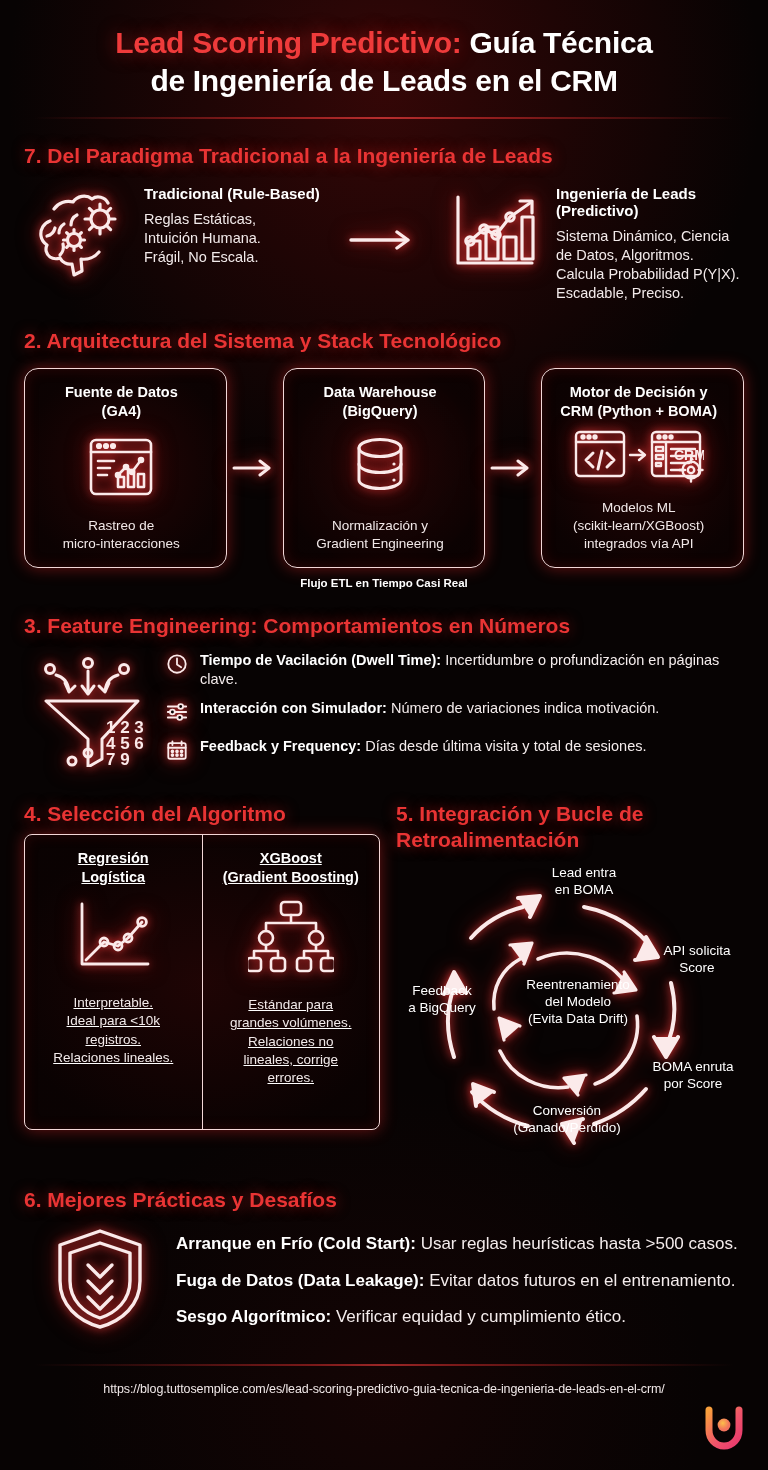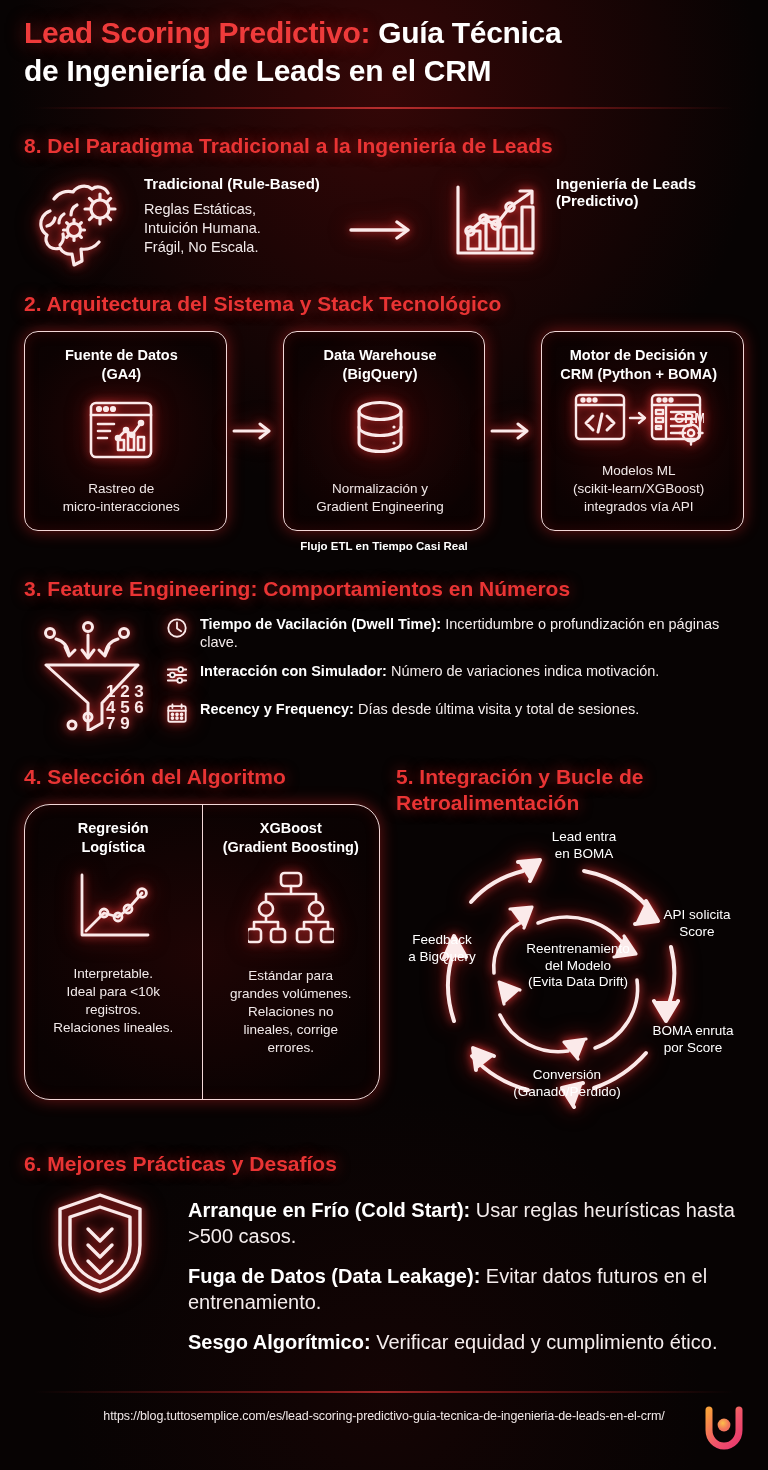--- a/index.html
+++ b/index.html
@@ -19,21 +19,21 @@
     width: 768px;
     height: 1470px;
     background:
       radial-gradient(ellipse 70% 40% at 50% 6%, rgba(90,10,10,0.55) 0%, rgba(10,2,2,0) 70%),
       radial-gradient(ellipse 60% 30% at 50% 95%, rgba(60,8,8,0.25) 0%, rgba(10,2,2,0) 70%),
       #070303;
     padding: 0 24px;
   }
 
   
-  .title-wrap { padding-top: 14px; }
+  .title-wrap { padding-top: 24px; text-align: center; }
   .title-line { font-size: 30px; font-weight: bold; line-height: 1.28; letter-spacing: -0.3px; }
   .t-red { color: #ef3b3b; text-shadow: 0 0 18px rgba(230,40,40,0.55); }
   .t-white { color: #ffffff; }
   .title-rule {
     margin: 16px auto 0 auto;
     width: 700px; height: 2px;
     background: linear-gradient(90deg, rgba(120,15,15,0) 0%, #b52525 35%, #e23b3b 50%, #b52525 65%, rgba(120,15,15,0) 100%);
     opacity: .75;
   }
 
@@ -84,41 +84,42 @@
   .feat-row { display: flex; align-items: flex-start; margin-bottom: 10px; }
   .feat-ico { flex: 0 0 34px; padding-top: 2px; }
   .feat-txt { font-size: 14.5px; line-height: 1.3; color: #f4ecec; }
   .feat-txt b { color: #ffffff; }
 
   
   .two-col { display: flex; margin-top: 26px; gap: 16px; }
   .col4 { flex: 0 0 356px; }
   .col5 { flex: 1 1 auto; }
   .algo-box {
-    margin-top: 14px;
+    margin-top: 7px;
     border: 1.5px solid #f3d8d8;
-    border-radius: 26px;
+    border-radius: 8px;
     background: radial-gradient(ellipse at 50% 50%, rgba(55,6,6,0.5) 0%, rgba(10,2,2,0.95) 78%);
     box-shadow: 0 0 16px rgba(230,40,40,0.45), inset 0 0 14px rgba(150,20,20,0.2);
     display: flex;
     min-height: 296px;
+    text-decoration: underline;
   }
   .algo-half { flex: 1 1 0; padding: 14px 10px; text-align: center; display: flex; flex-direction: column; align-items: center; }
   .algo-half + .algo-half { border-left: 1.5px solid #f3d8d8; }
   .algo-title { font-size: 14.5px; font-weight: bold; line-height: 1.28; }
   .algo-ico { margin: 14px 0 18px 0; }
   .algo-desc { font-size: 13.5px; line-height: 1.35; color: #f2eaea; }
   .cycle-wrap { position: relative; height: 300px; margin-top: 8px; }
 
   
   .sec6 { margin-top: 26px; }
   .sec6-body { display: flex; margin-top: 12px; align-items: flex-start; }
   .shield-wrap { flex: 0 0 152px; display:flex; justify-content:center; padding-top: 2px;}
   .prac-list { flex: 1 1 auto; padding-top: 8px; }
-  .prac-row { font-size: 20px; line-height: 1.3; color: #f4ecec; margin-bottom: 14px; margin-left: 12px; }
+  .prac-row { font-size: 17px; line-height: 1.3; color: #f4ecec; margin-bottom: 14px; }
   .prac-row b { color: #ffffff; }
 
   
   .foot-rule {
     margin: 22px auto 0 auto;
     width: 700px; height: 2px;
     background: linear-gradient(90deg, rgba(120,15,15,0) 0%, #a82222 40%, #d63636 50%, #a82222 60%, rgba(120,15,15,0) 100%);
     opacity: .7;
   }
   .foot-url { text-align: center; font-size: 12.5px; color: #f0e8e8; margin-top: 16px; letter-spacing: -0.1px; }
@@ -134,21 +135,21 @@
 
   <div class="title-wrap">
     <div class="title-line">
       <span class="t-red">Lead Scoring Predictivo:</span><span class="t-white"> Guía Técnica</span>
     </div>
     <div class="title-line t-white">de Ingeniería de Leads en el CRM</div>
     <div class="title-rule"></div>
   </div>
 
   <div class="sec1">
-    <div class="sec-h">8. Del Paradigma Tradicional a la Ingeniería de Leads</div>
+    <div class="sec-h">7. Del Paradigma Tradicional a la Ingeniería de Leads</div>
     <div class="sec1-body">
 
       <div class="sec1-col" style="flex:1 1 0;">
         <div class="sec1-icon">
           <svg class="glow" width="104" height="86" viewBox="0 0 104 86" fill="none" stroke="#fbeaea" stroke-width="3.2" stroke-linecap="round" stroke-linejoin="round">
             <path d="M20 30c-6 2-10 8-9 15 .6 4 3 7 6 9-2 4-1 9 3 12 3 2 7 2 10 1 2 4 7 7 12 6l2 11 8-4-1-12c7 1 14-2 18-7"></path>
             <path d="M24 18c4-6 12-9 19-7 4-6 13-8 19-3 5-4 13-2 16 4"></path>
             <path d="M17 45c4-1 7-4 8-8M30 64c3-3 4-7 3-11M47 24c-4 2-6 6-6 10M34 33c-3 2-5 5-5 9"></path>
             <circle cx="70" cy="28" r="9"></circle>
             <path d="M70 13v5M70 38v5M85 28h-5M60 28h-5M80.6 17.4l-3.5 3.5M62.9 35.1l-3.5 3.5M80.6 38.6l-3.5-3.5M62.9 20.9l-3.5-3.5"></path>
@@ -183,20 +184,24 @@
             <path d="M62 26l20-14"></path>
             <path d="M72 10h12v12"></path>
             <circle cx="22" cy="50" r="4.2"></circle>
               <circle cx="36" cy="38" r="4.2"></circle>
             <circle cx="48" cy="44" r="4.2"></circle>
               <circle cx="62" cy="26" r="4.2"></circle>
           </svg>
         </div>
         <div class="sec1-txt">
           <div class="sec1-h">Ingeniería de Leads (Predictivo)</div>
+          <div class="sec1-p" style="white-space:pre-line">Sistema Dinámico, Ciencia
+de Datos, Algoritmos.
+Calcula Probabilidad P(Y|X).
+Escadable, Preciso.</div>
         </div>
       </div>
 
     </div>
   </div>
 
   <div class="sec2">
     <div class="sec-h">2. Arquitectura del Sistema y Stack Tecnológico</div>
     <div class="flow">
 
@@ -350,21 +355,21 @@
               <path d="M2.5 9.5h19M7 2.5v4M17 2.5v4"></path>
               <circle cx="7" cy="13.5" r="1" fill="#fbeaea"></circle>
                 <circle cx="12" cy="13.5" r="1" fill="#fbeaea"></circle>
                 <circle cx="17" cy="13.5" r="1" fill="#fbeaea"></circle>
               <circle cx="7" cy="17.5" r="1" fill="#fbeaea"></circle>
                 <circle cx="12" cy="17.5" r="1" fill="#fbeaea"></circle>
                 <circle cx="17" cy="17.5" r="1" fill="#fbeaea"></circle>
             </svg>
           </div>
           <div class="feat-txt">
-            <b>Recency y Frequency:</b><span> Días desde última visita y total de sesiones.</span>
+            <b>Feedback y Frequency:</b><span> Días desde última visita y total de sesiones.</span>
           </div>
         </div>
 
       </div>
     </div>
   </div>
 
   <div class="two-col">
 
     <div class="col4">
@@ -445,21 +450,21 @@
         </svg>
 
         <div class="cyc-label" style="left:128px;top:4px;width:120px;white-space:pre-line">Lead entra
 en BOMA</div>
         <div class="cyc-label" style="left:246px;top:82px;width:110px;white-space:pre-line">API solicita
 Score</div>
         <div class="cyc-label" style="left:238px;top:198px;width:118px;white-space:pre-line">BOMA enruta
 por Score</div>
         <div class="cyc-label" style="left:96px;top:242px;width:150px;white-space:pre-line">Conversión
 (Ganado/Perdido)</div>
-        <div class="cyc-label" style="left:-8px;top:107px;width:108px;white-space:pre-line">Feedback
+        <div class="cyc-label" style="left:-8px;top:122px;width:108px;white-space:pre-line">Feedback
 a BigQuery</div>
         <div class="cyc-label" style="left:108px;top:116px;width:148px;white-space:pre-line">Reentrenamiento
 del Modelo
 (Evita Data Drift)</div>
       </div>
     </div>
 
   </div>
 
   <div class="sec6">

